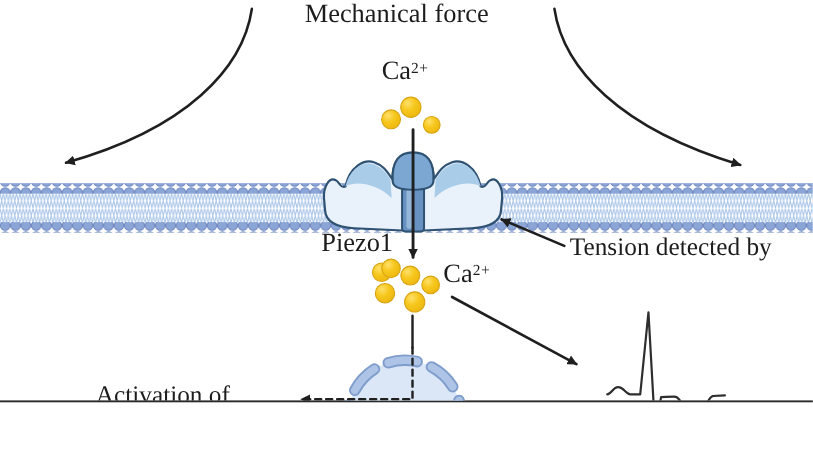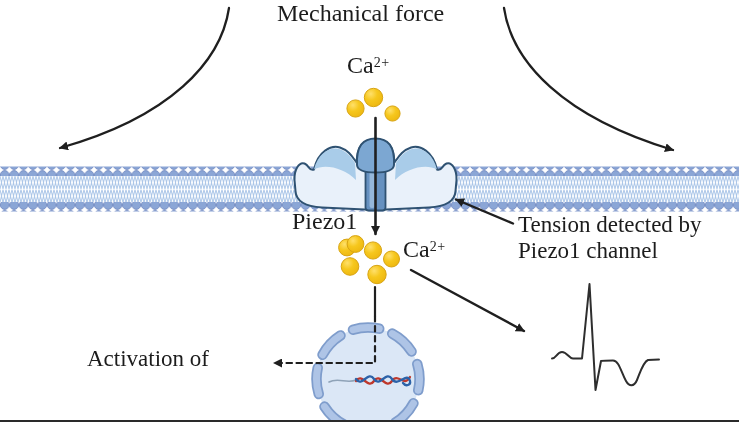--- a/index.html
+++ b/index.html
@@ -1,18 +1,18 @@
 <!DOCTYPE html>
 <html><head>
 <meta charset="utf-8">
 <style>
   html,body{margin:0;padding:0;background:#ffffff;}
   .canvas{
     position:relative;
-    width:739px;height:422px;
+    width:739px;height:366px;
     background:#ffffff;
     overflow:hidden;
     font-family:"Liberation Serif","DejaVu Serif",serif;
     color:#1c1c1c;
     border-bottom:2px solid #2a2a2a;
     box-sizing:border-box;
   }
   .gfx{position:absolute;left:0;top:0;}
   .lbl{position:absolute;white-space:nowrap;color:#1c1c1c;}
   .lbl-mech{left:277px;top:0px;font-size:24px;}
@@ -116,21 +116,20 @@
   <div class="lbl lbl-mech">Mechanical force</div>
 
   <div class="lbl lbl-ca-top"><span>Ca</span><span class="sup">2+</span></div>
 
   <div class="lbl lbl-piezo1">Piezo1</div>
 
   <div class="lbl lbl-ca-bottom"><span>Ca</span><span class="sup">2+</span></div>
 
   <div class="lbl lbl-tension">
     <div>Tension detected by</div>
-    <div>Piezo1 channel</div>
   </div>
 
   <div class="lbl lbl-activation">
     <div>Activation of</div>
   </div>
 
 
 </div>
 
 </body></html>

